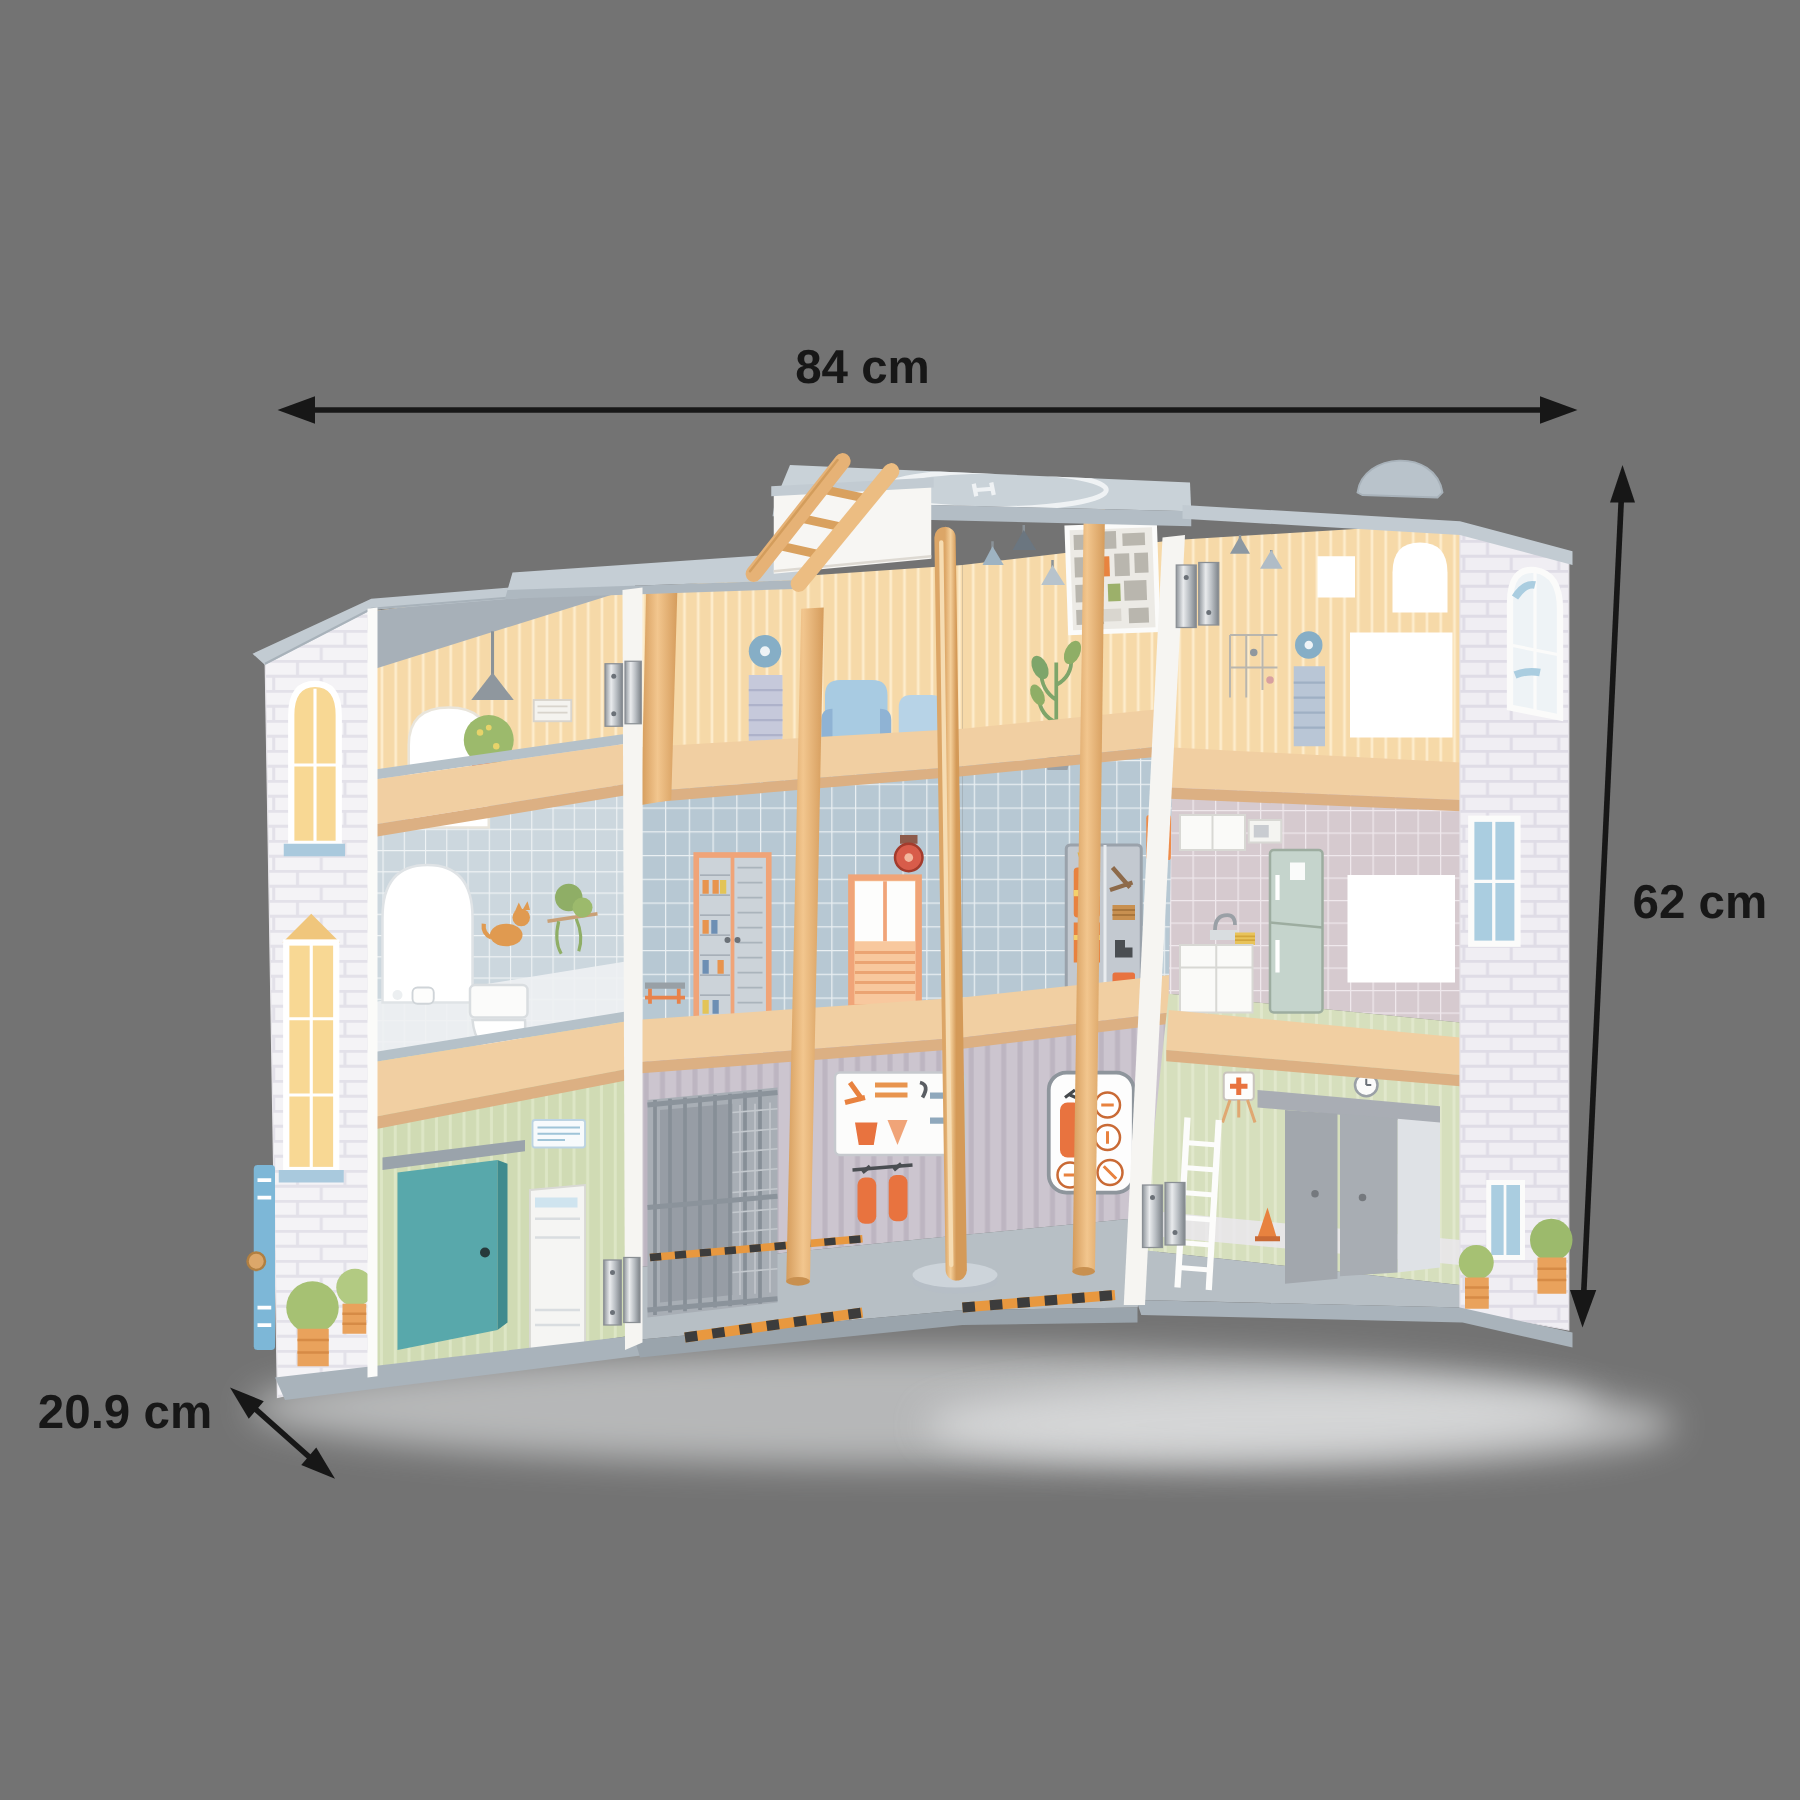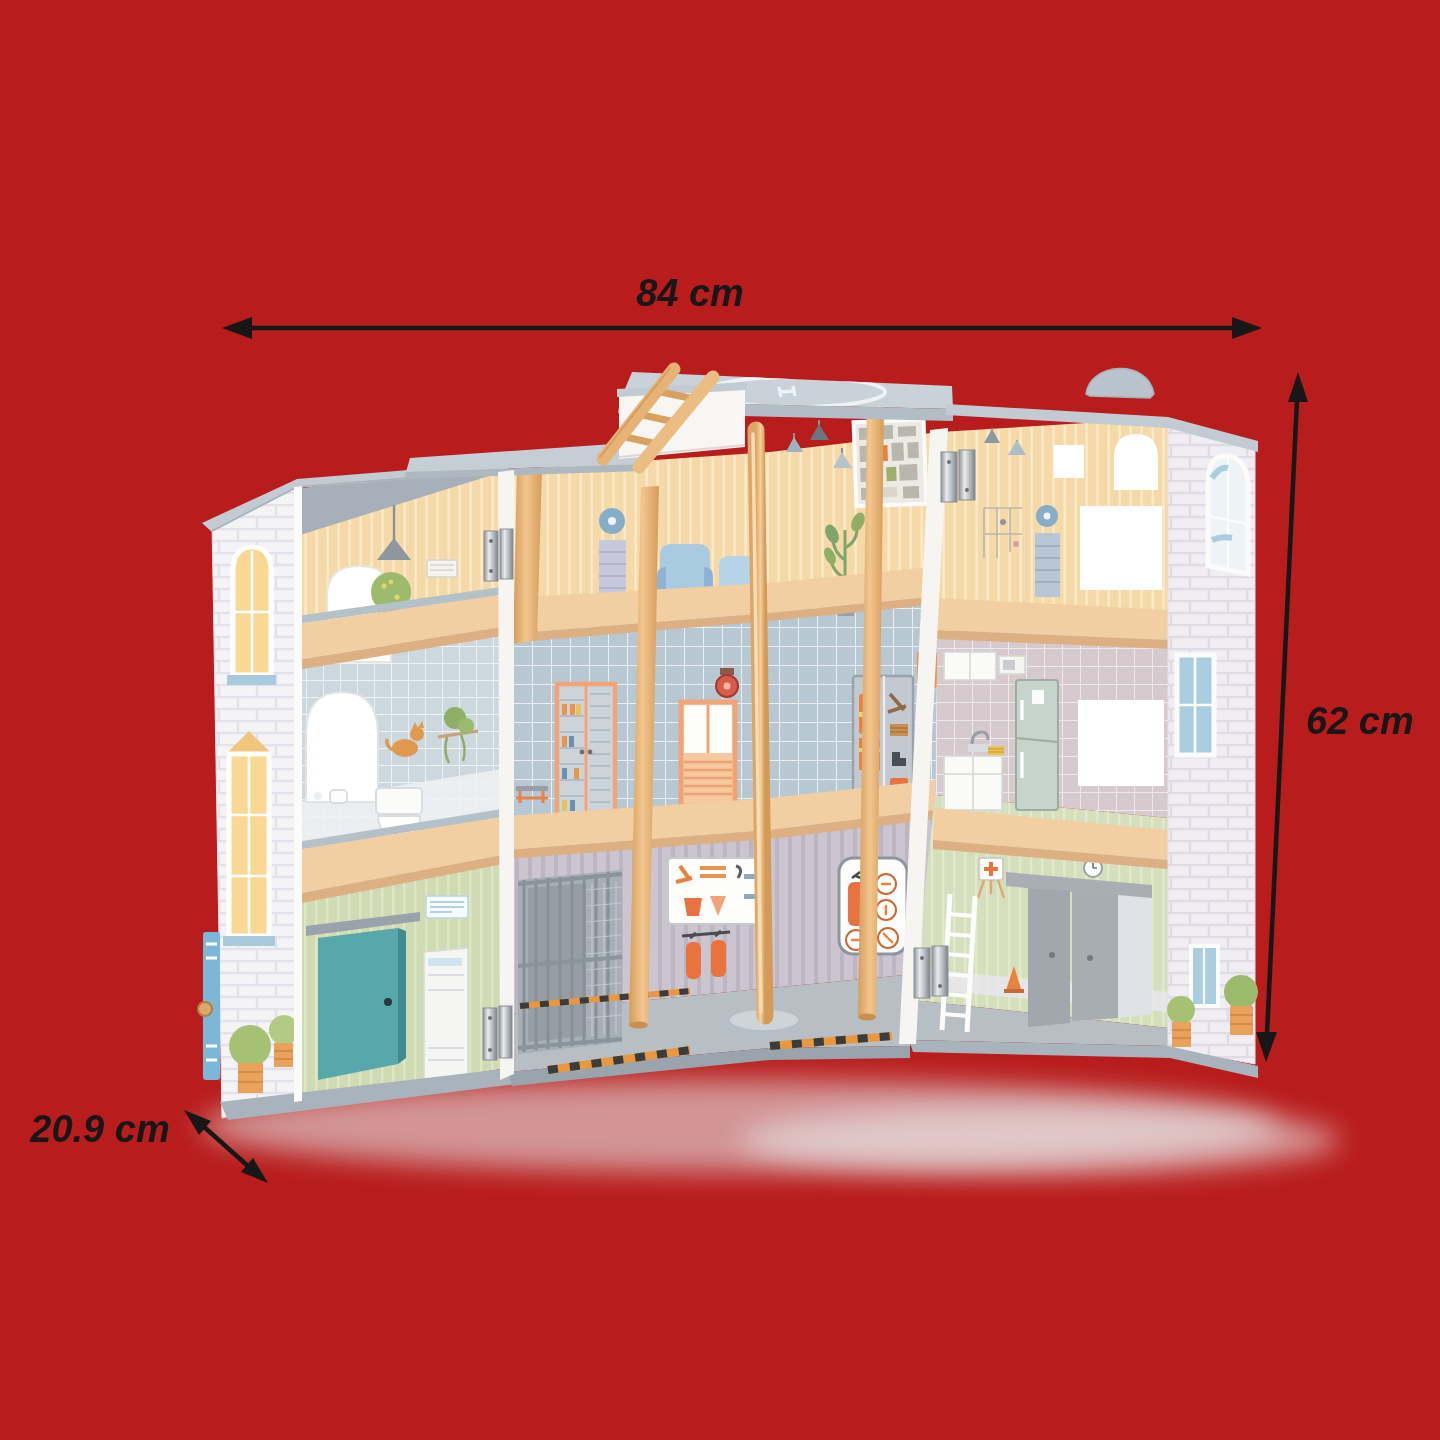--- a/index.html
+++ b/index.html
@@ -1,17 +1,17 @@
 <!DOCTYPE html>
 <html><head>
 <meta charset="utf-8">
 <style>
   html,body{margin:0;padding:0;background:#ffffff;}
   body{width:1440px;height:1440px;overflow:hidden;font-family:"Liberation Sans",sans-serif;}
-  .stage{position:relative;width:1440px;height:1440px;background:#b91c1c;font-style:italic;}
+  .stage{position:relative;width:1440px;height:1440px;background:#737373;}
   svg{display:block;}
   .dim-label{font-family:"Liberation Sans",sans-serif;font-weight:bold;font-size:38px;fill:#171717;}
 </style>
 </head>
 <body>
 
 <div class="stage">
 <svg width="1440" height="1440" viewBox="0 0 1440 1440">
   <defs>
     <pattern id="po" width="11" height="12" patternUnits="userSpaceOnUse">

